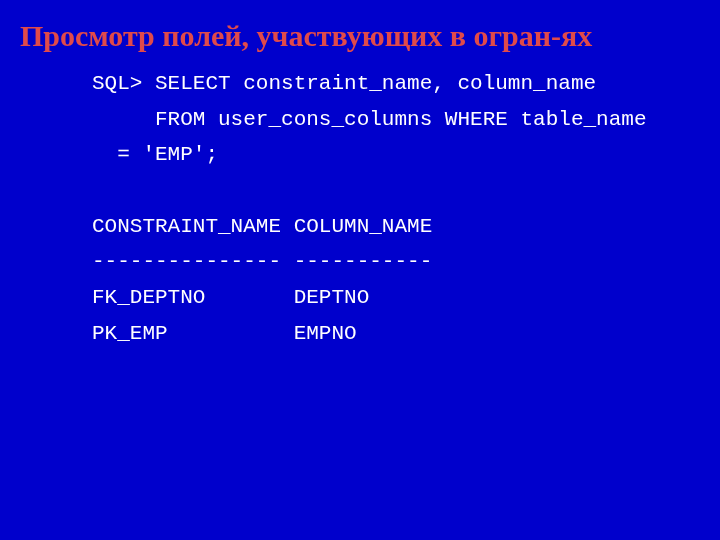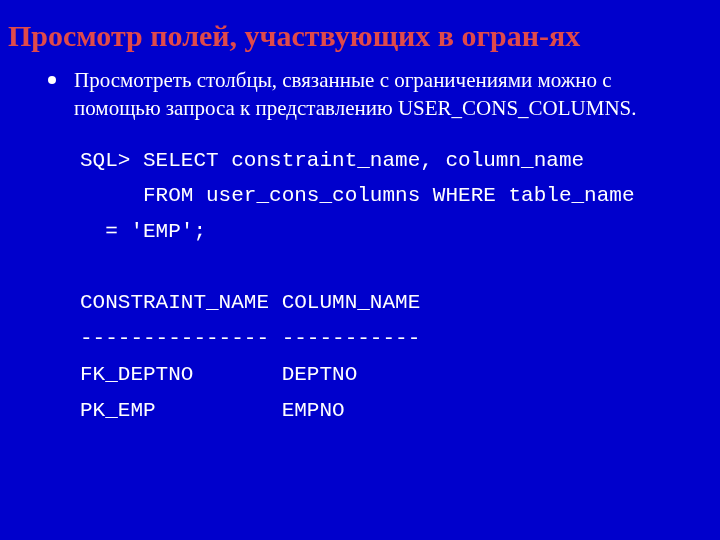--- a/index.html
+++ b/index.html
@@ -8,21 +8,21 @@
     width: 720px;
     height: 540px;
     background: #0000cc;
     font-family: "Times New Roman", Times, serif;
     overflow: hidden;
   }
   .slide {
     width: 720px;
     height: 540px;
     box-sizing: border-box;
-    padding: 18px 20px 20px 8px;
+    padding: 18px 20px 20px 20px;
   }
   .title {
     color: #e04a4a;
     font-size: 30px;
     font-weight: bold;
     margin: 0 0 12px 0;
     line-height: 1.2;
   }
   .body {
     margin-left: 40px;
@@ -58,24 +58,20 @@
   }
 </style>
 </head>
 <body>
 
 <div class="slide">
   <div class="title">Просмотр полей, участвующих в огран-ях</div>
 
   <div class="body">
 
-    <div class="bullet-row">
-      <div class="bullet-dot"></div>
-      <div class="bullet-text">Просмотреть столбцы, связанные с ограничениями можно с помощью запроса к представлению USER_CONS_COLUMNS.</div>
-    </div>
 
     <div class="code"><span>SQL&gt; SELECT constraint_name, column_name</span>
 <span>     FROM user_cons_columns WHERE table_name</span>
 <span>  = 'EMP';</span>
 <span></span>
 <span>CONSTRAINT_NAME COLUMN_NAME</span>
 <span>--------------- -----------</span>
 <span>FK_DEPTNO       DEPTNO</span>
 <span>PK_EMP          EMPNO</span></div>
 

